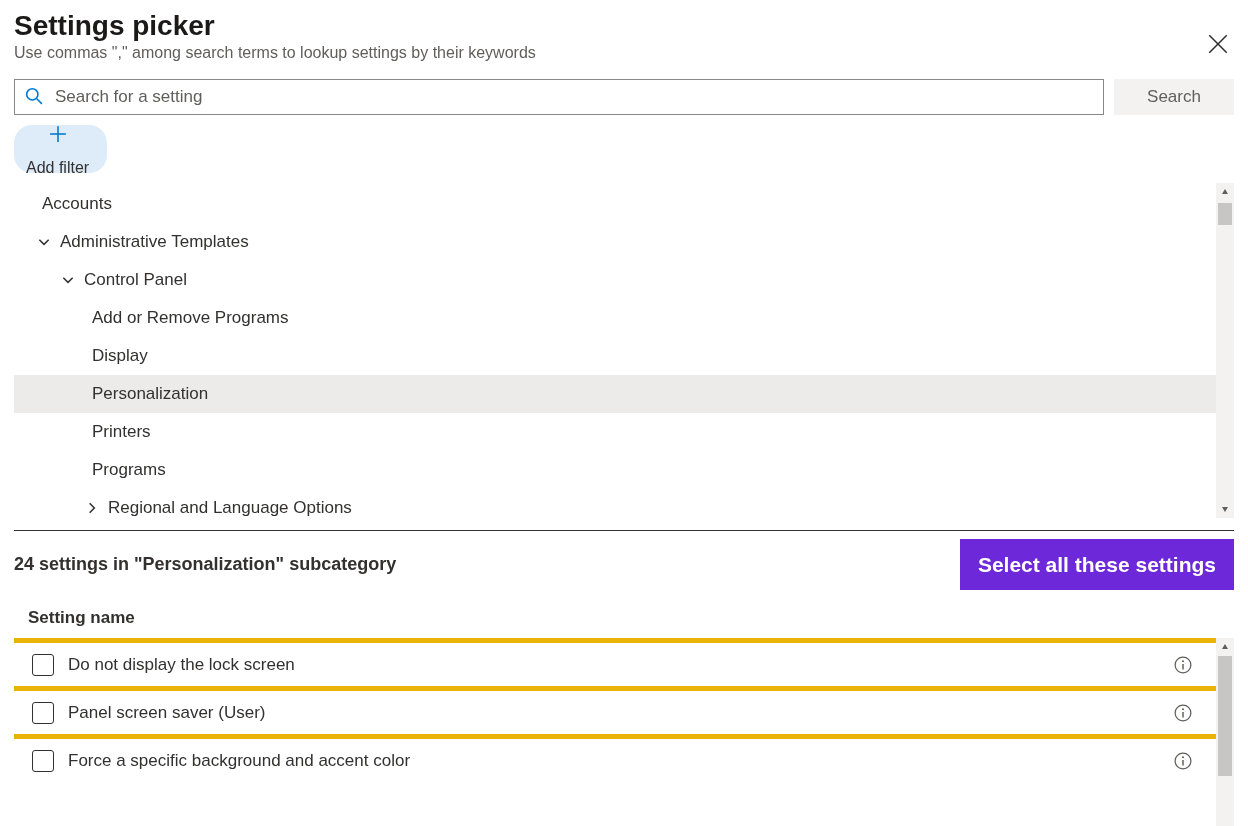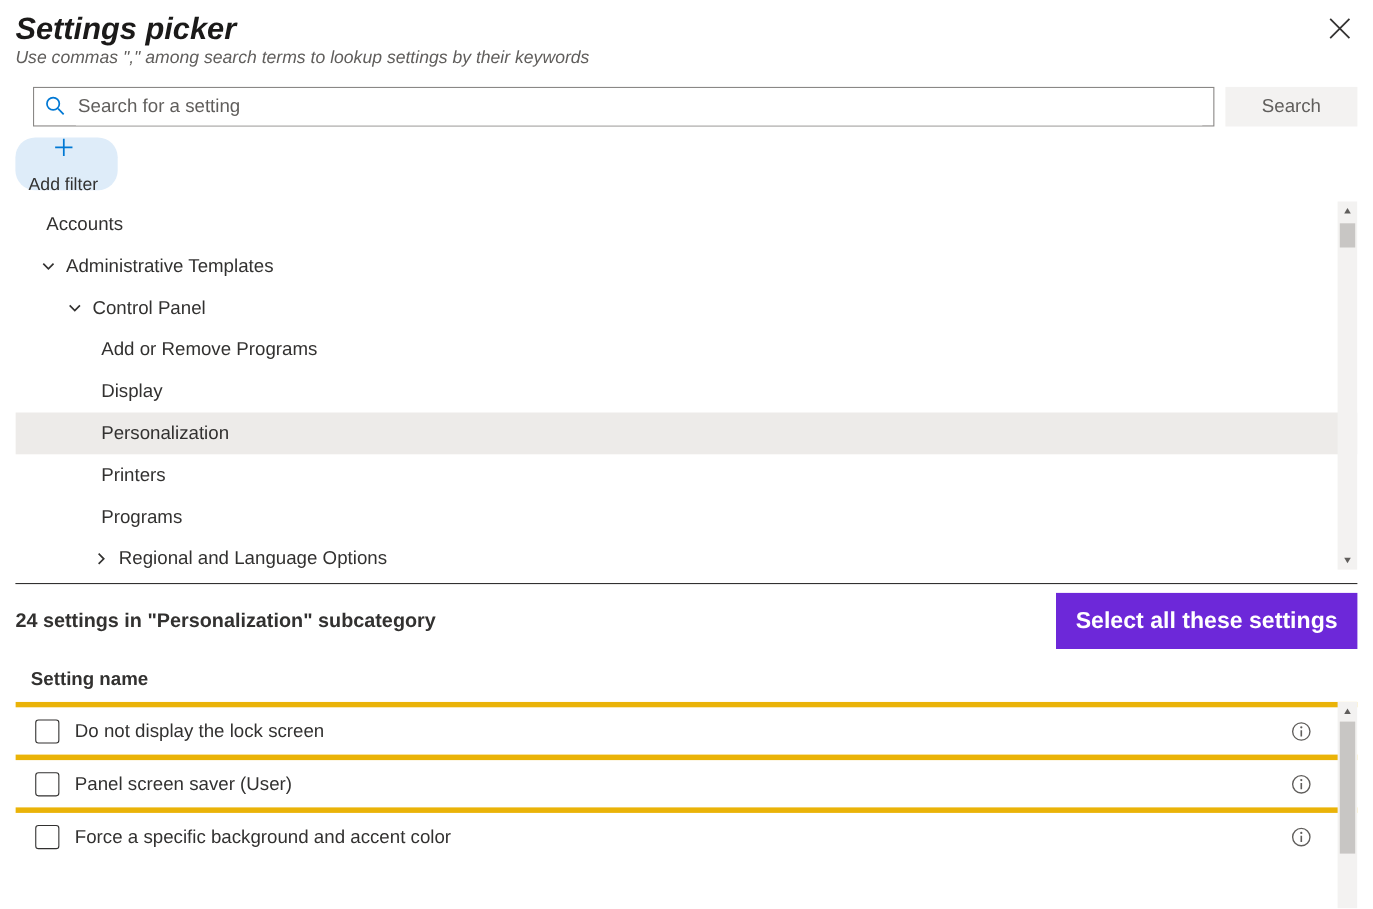--- a/index.html
+++ b/index.html
@@ -17,22 +17,21 @@
   .panel {
     padding: 10px 14px 0 14px;
     width: 100%;
     height: 100%;
     display: flex;
     flex-direction: column;
   }
   .header-row {
     display: flex;
     justify-content: space-between;
-    align-items: flex-start;
-    font-style: italic;
+    align-items: center;
   }
   .title {
     font-size: 28px;
     font-weight: 600;
     color: #1b1a19;
     margin: 0 0 2px 0;
   }
   .subtitle {
     font-size: 16px;
     color: #605e5c;
@@ -45,21 +44,20 @@
     padding: 4px;
     margin-top: 2px;
     margin-right: 2px;
   }
   .close-btn svg { width: 20px; height: 20px; }
 
   .search-row {
     display: flex;
     gap: 10px;
     margin-bottom: 10px;
-    margin-left: 16px;
   }
   .search-box {
     flex: 1;
     display: flex;
     align-items: center;
     border: 1px solid #8a8886;
     height: 36px;
     padding: 0 10px;
   }
   .search-box svg { width: 18px; height: 18px; flex-shrink: 0; }

